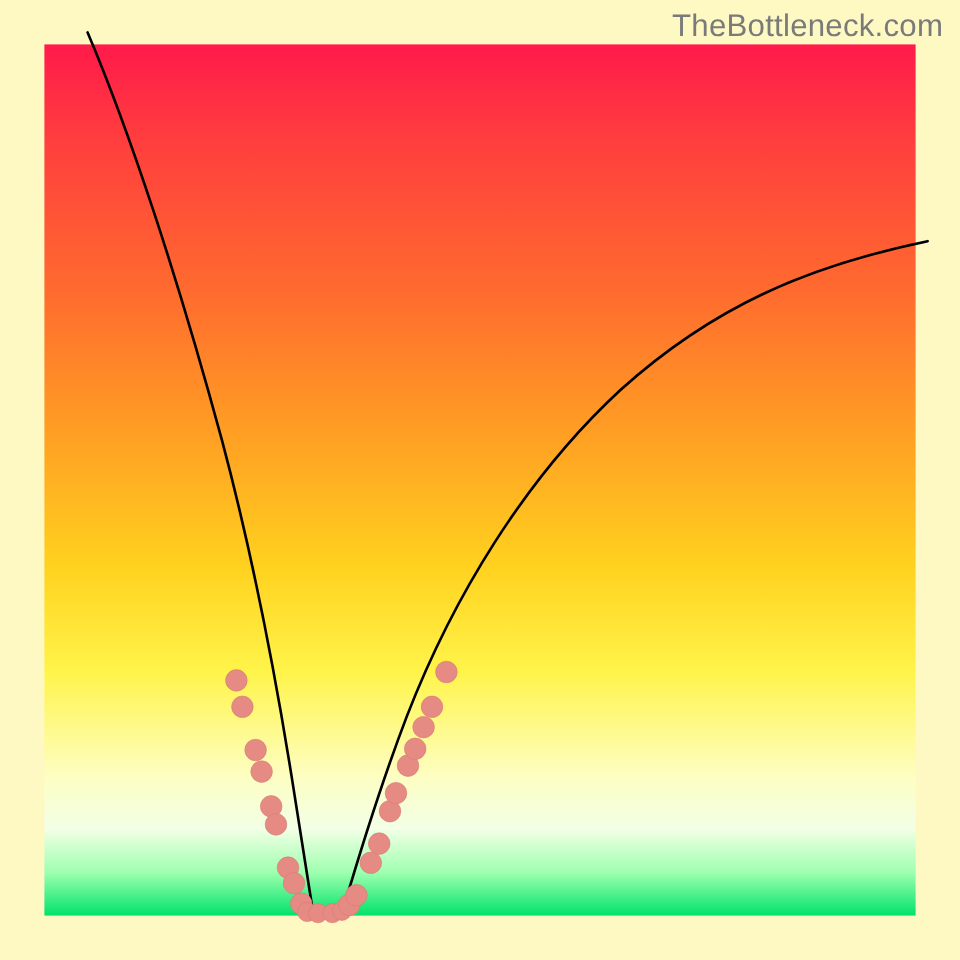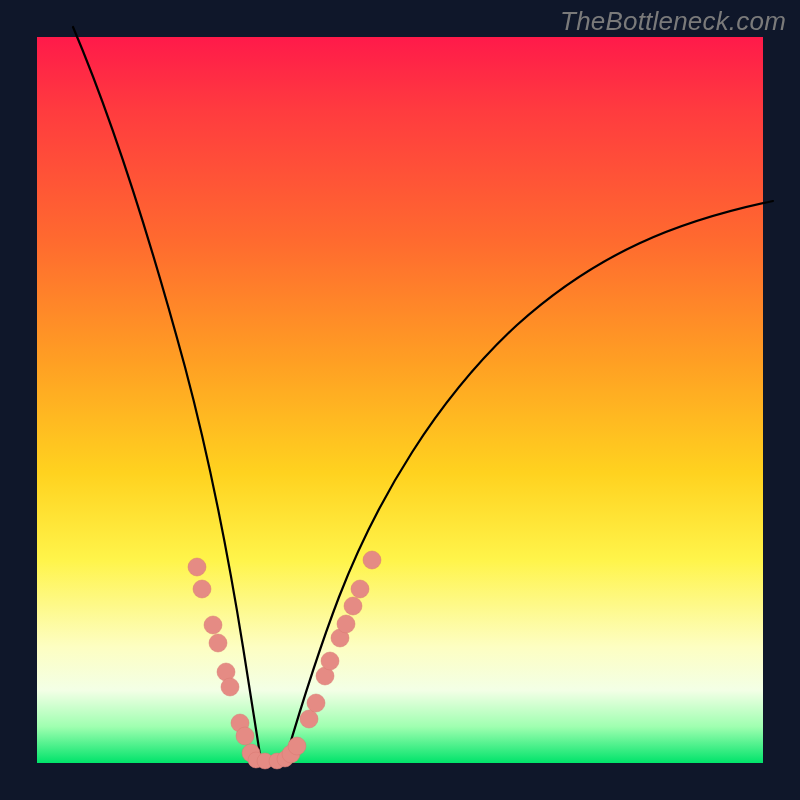--- a/index.html
+++ b/index.html
@@ -8,22 +8,21 @@
     width: 800px;
     height: 800px;
     background: #000;
     font-family: Arial, Helvetica, sans-serif;
     overflow: hidden;
   }
   .frame {
     position: relative;
     width: 800px;
     height: 800px;
-    background: #0f172a;
-    font-style: italic;
+    background: #fef9c3;
   }
   .plot-area {
     position: absolute;
     left: 37px;
     top: 37px;
     width: 726px;
     height: 726px;
     
     background: linear-gradient(to bottom,
       #ff1a4a 0%,

